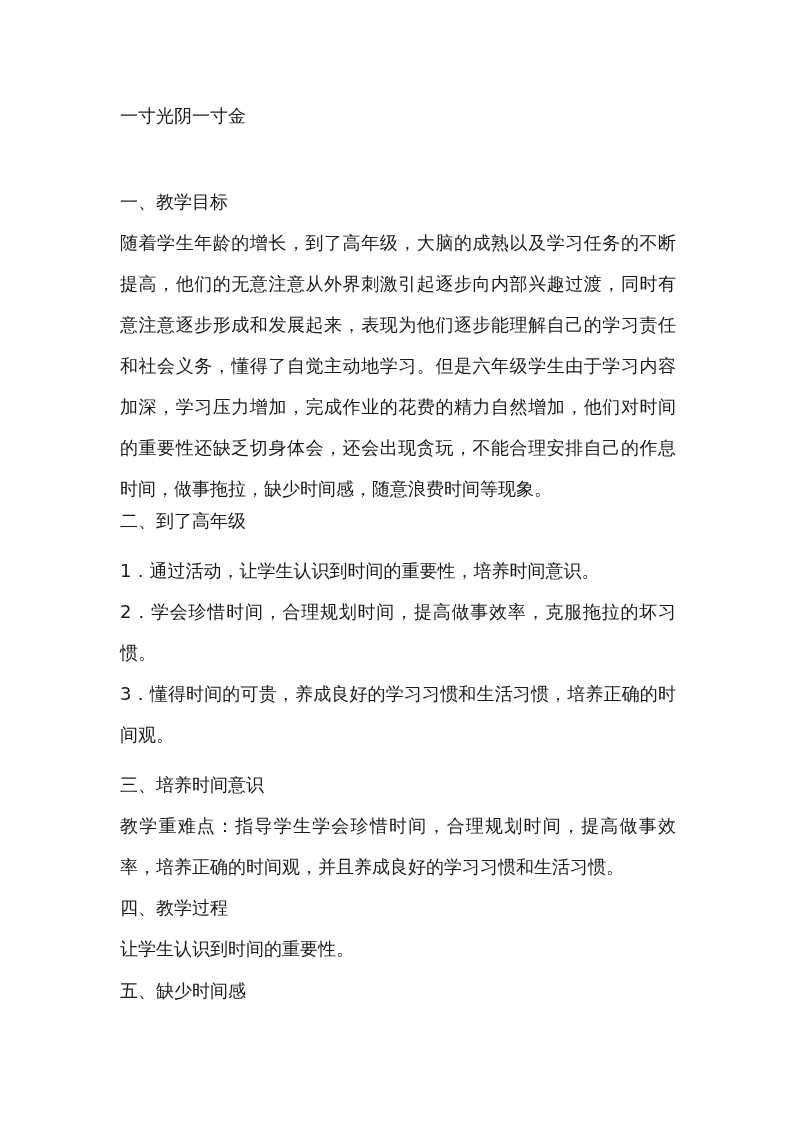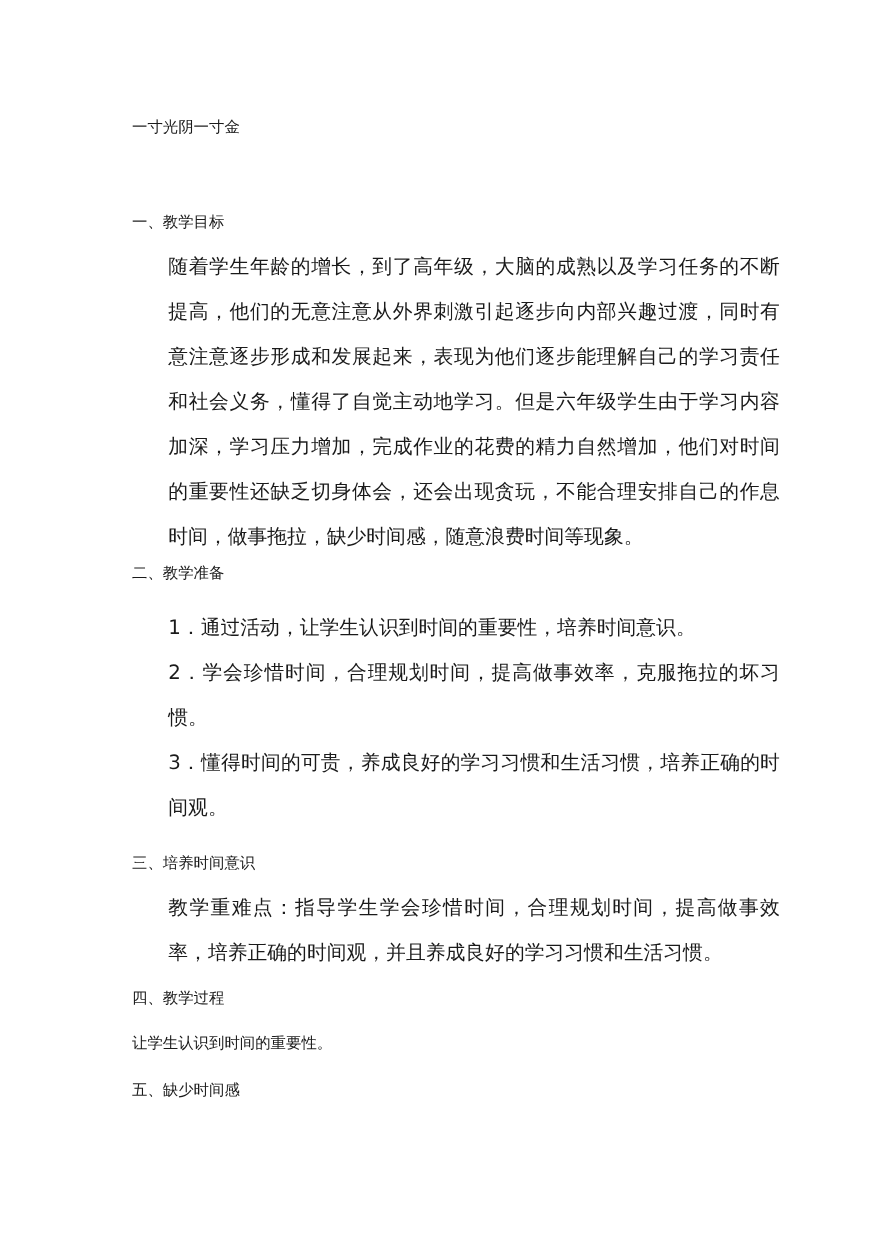--- a/index.html
+++ b/index.html
@@ -1,33 +1,33 @@
 <!DOCTYPE html>
 <html><head>
   <meta charset="utf-8">
   <style>
     html, body { margin: 0; padding: 0; background: #ffffff; }
     body { width: 793px; height: 1122px; position: relative; overflow: hidden;
       font-family: "DejaVu Serif", "Liberation Serif", serif; color: #1a1a1a; }
     .page { position: absolute; left: 120px; top: 0; width: 556px; }
-    .line { position: absolute; left: 0; white-space: nowrap; font-size: 14px; line-height: 24px; }
+    .line { position: absolute; left: 0; white-space: nowrap; font-size: 18px; line-height: 24px; }
     .para { position: absolute; left: 0; width: 556px; font-size: 18px; line-height: 41px;
-      text-align: justify; text-align-last: left; word-break: break-all; margin-left: 33px; }
+      text-align: justify; text-align-last: left; word-break: break-all; }
     .num { font-family: "DejaVu Sans", "Liberation Sans", sans-serif; }
   </style>
 </head>
 <body>
 
 <div class="page">
   <div class="line" style="top:104px">一寸光阴一寸金</div>
 
   <div class="line" style="top:190px">一、教学目标</div>
   <div class="para" style="top:222px">随着学生年龄的增长，到了高年级，大脑的成熟以及学习任务的不断提高，他们的无意注意从外界刺激引起逐步向内部兴趣过渡，同时有意注意逐步形成和发展起来，表现为他们逐步能理解自己的学习责任和社会义务，懂得了自觉主动地学习。但是六年级学生由于学习内容加深，学习压力增加，完成作业的花费的精力自然增加，他们对时间的重要性还缺乏切身体会，还会出现贪玩，不能合理安排自己的作息时间，做事拖拉，缺少时间感，随意浪费时间等现象。</div>
 
-  <div class="line" style="top:509px">二、教学准备</div>
+  <div class="line" style="top:509px">二、到了高年级</div>
   <div class="para" style="top:550px"><span class="num">1．</span><span>通过活动，让学生认识到时间的重要性，培养时间意识。</span></div>
   <div class="para" style="top:591px"><span class="num">2．</span><span>学会珍惜时间，合理规划时间，提高做事效率，克服拖拉的坏习惯。</span></div>
   <div class="para" style="top:673px"><span class="num">3．</span><span>懂得时间的可贵，养成良好的学习习惯和生活习惯，培养正确的时间观。</span></div>
 
   <div class="line" style="top:773px">三、培养时间意识</div>
   <div class="para" style="top:805px">教学重难点：指导学生学会珍惜时间，合理规划时间，提高做事效率，培养正确的时间观，并且养成良好的学习习惯和生活习惯。</div>
 
   <div class="line" style="top:896px">四、教学过程</div>
   <div class="line" style="top:937px">让学生认识到时间的重要性。</div>
 

